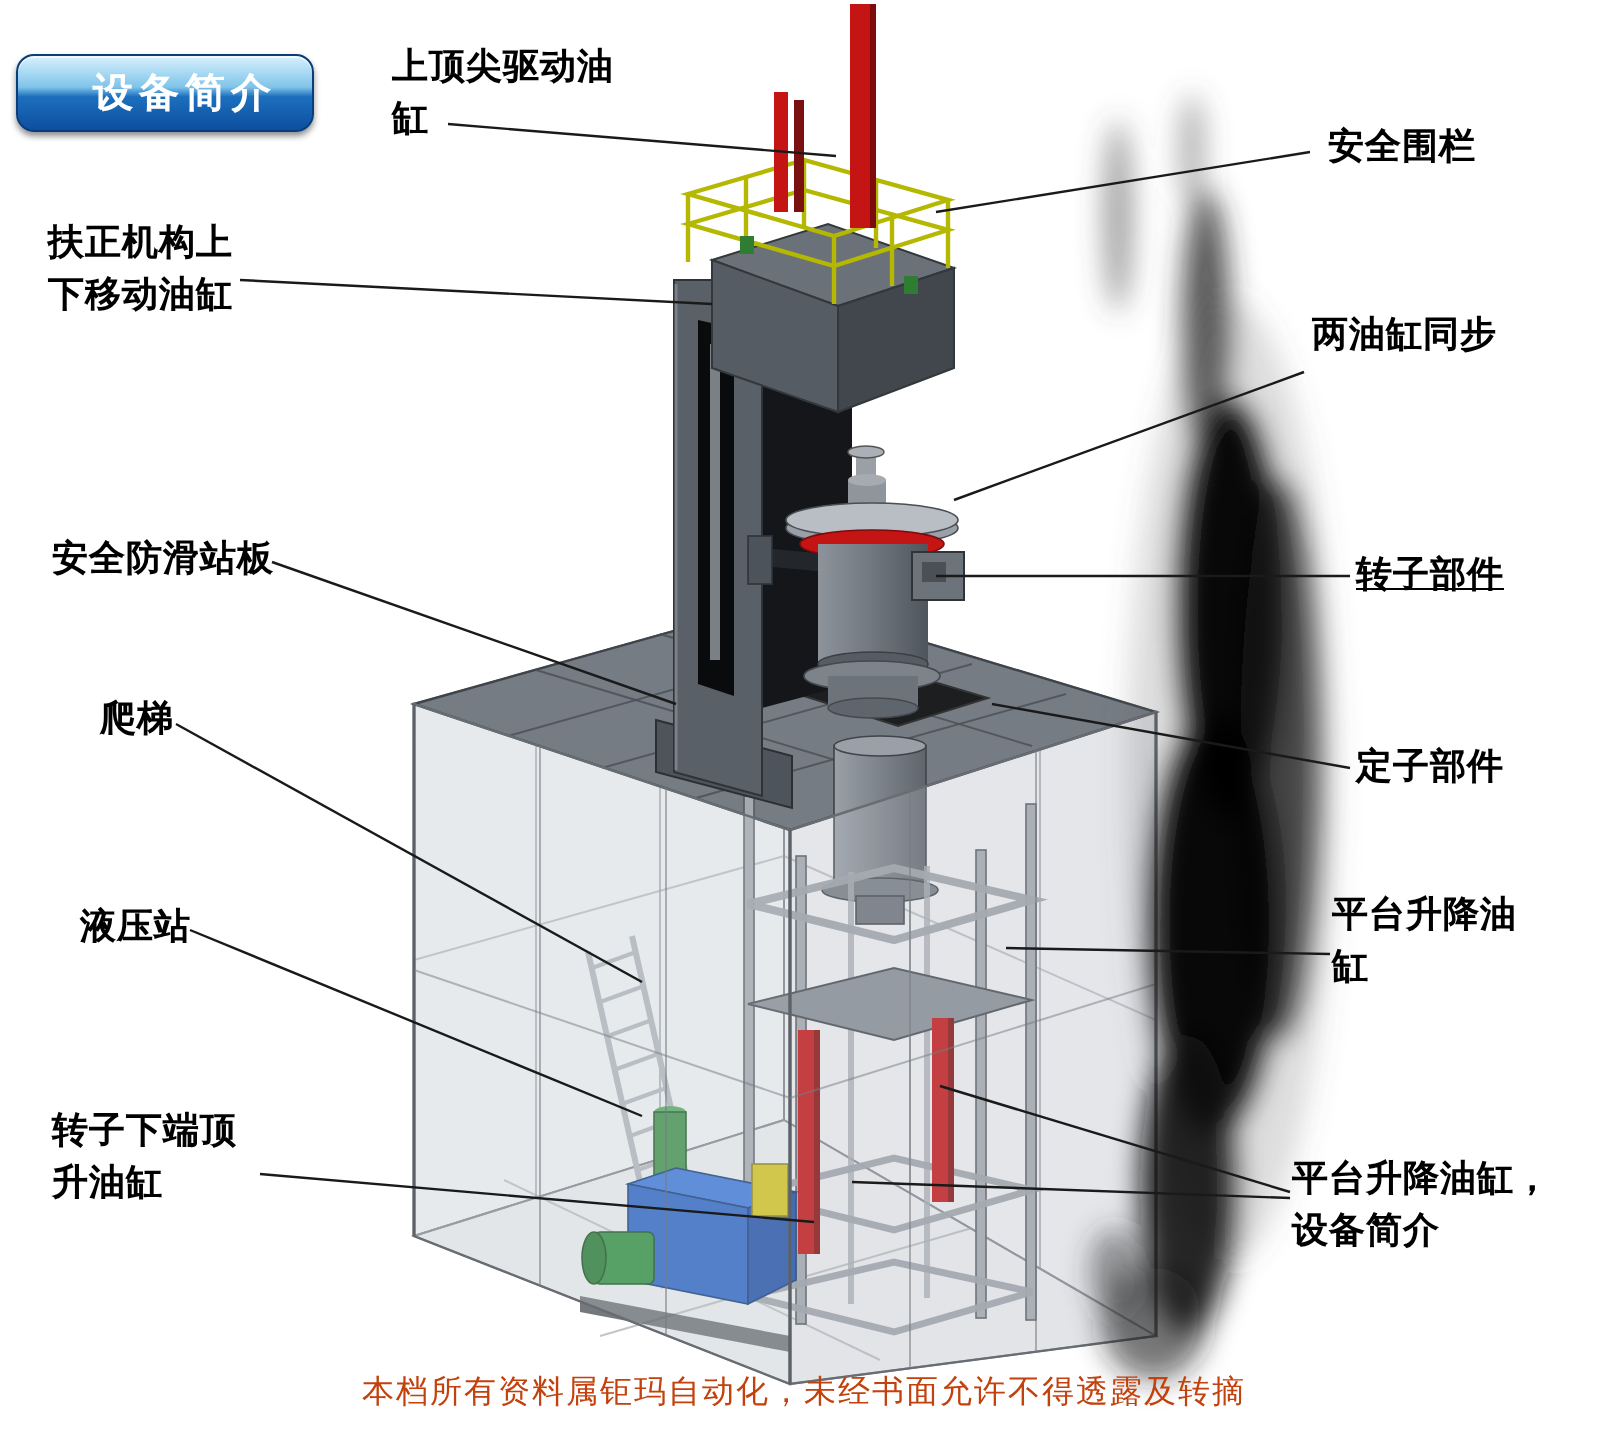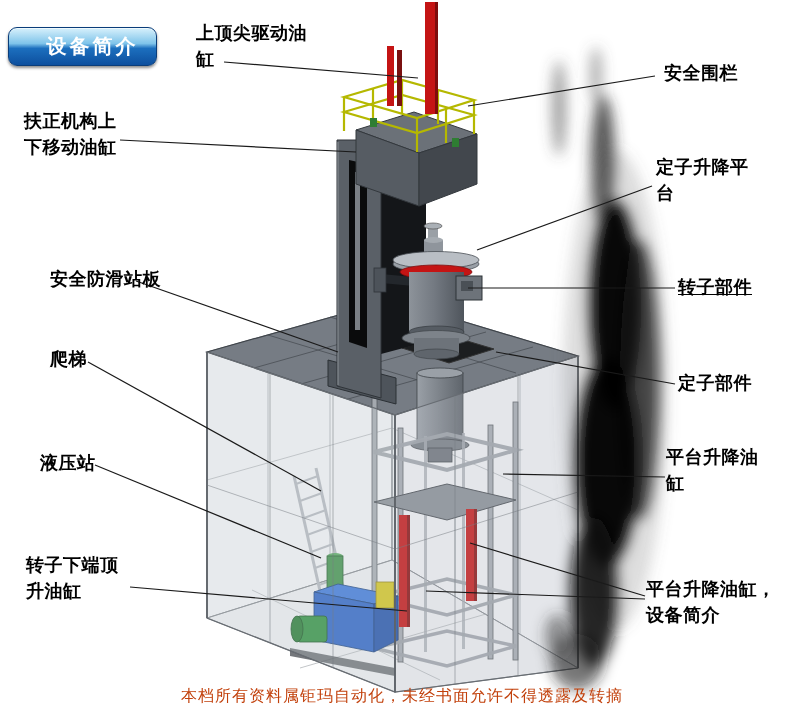--- a/index.html
+++ b/index.html
@@ -224,23 +224,23 @@
   </svg>
 
   <div class="badge">设备简介</div>
 
   <div class="label" style="left:196px; top:20px; width:112px;">上顶尖驱动油缸</div>
 
   <div class="label" style="left:648px; top:60px; width:90px;text-align:right;">安全围栏</div>
 
   <div class="label" style="left:24px; top:108px; width:94px;">扶正机构上下移动油缸</div>
 
-  <div class="label" style="left:656px; top:154px; width:94px;">定子升降平台</div>
-
-  <div class="label" style="left:26px; top:266px; width:120px;margin-left:24px;">安全防滑站板</div>
+  <div class="label" style="left:656px; top:154px; width:94px;">两油缸同步</div>
+
+  <div class="label" style="left:26px; top:266px; width:120px;">安全防滑站板</div>
 
   <div class="label" style="left:678px; top:274px; width:90px;text-decoration:underline;">转子部件</div>
 
   <div class="label" style="left:50px; top:346px; width:60px;">爬梯</div>
 
   <div class="label" style="left:678px; top:370px; width:90px;">定子部件</div>
 
   <div class="label" style="left:40px; top:450px; width:80px;">液压站</div>
 
   <div class="label" style="left:666px; top:444px; width:94px;">平台升降油缸</div>

